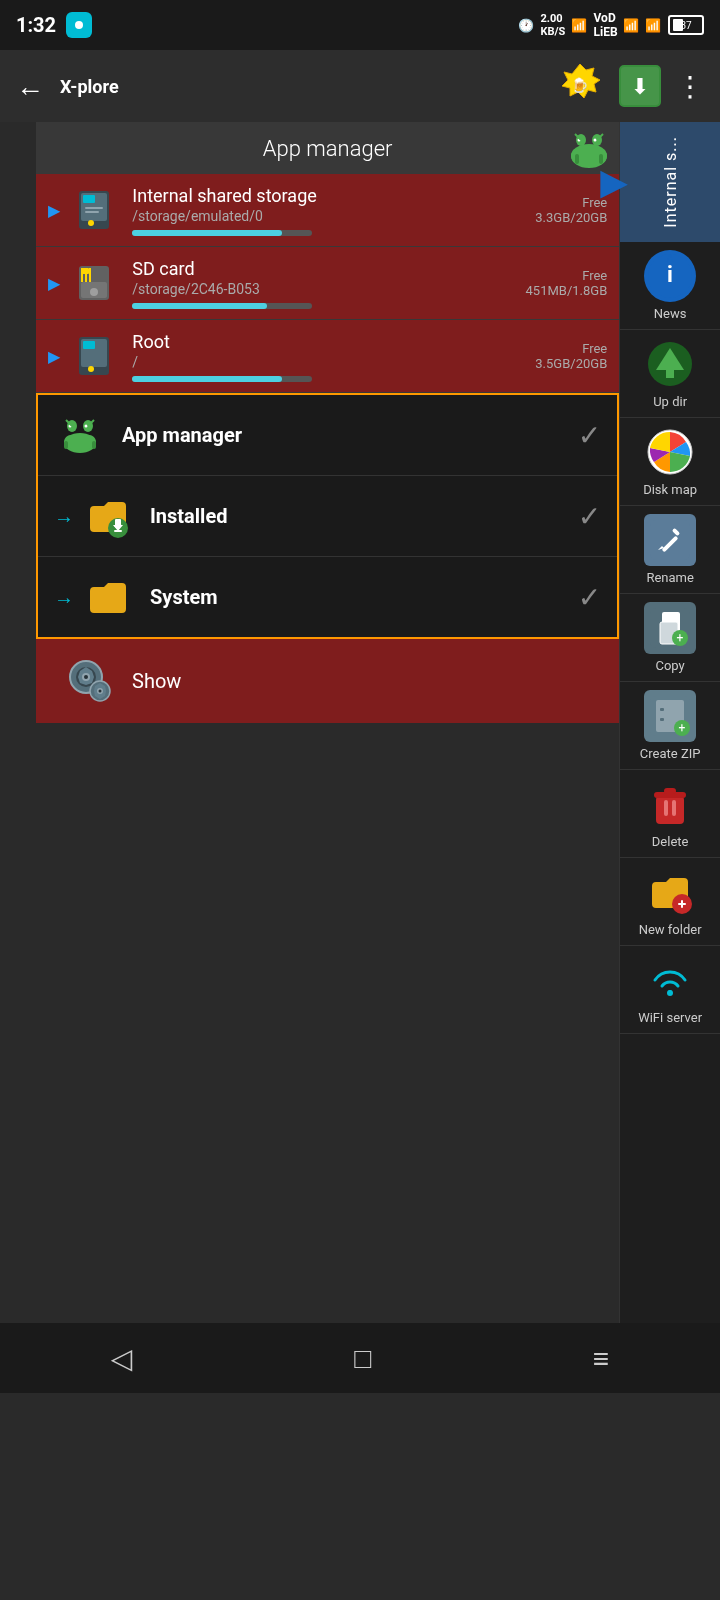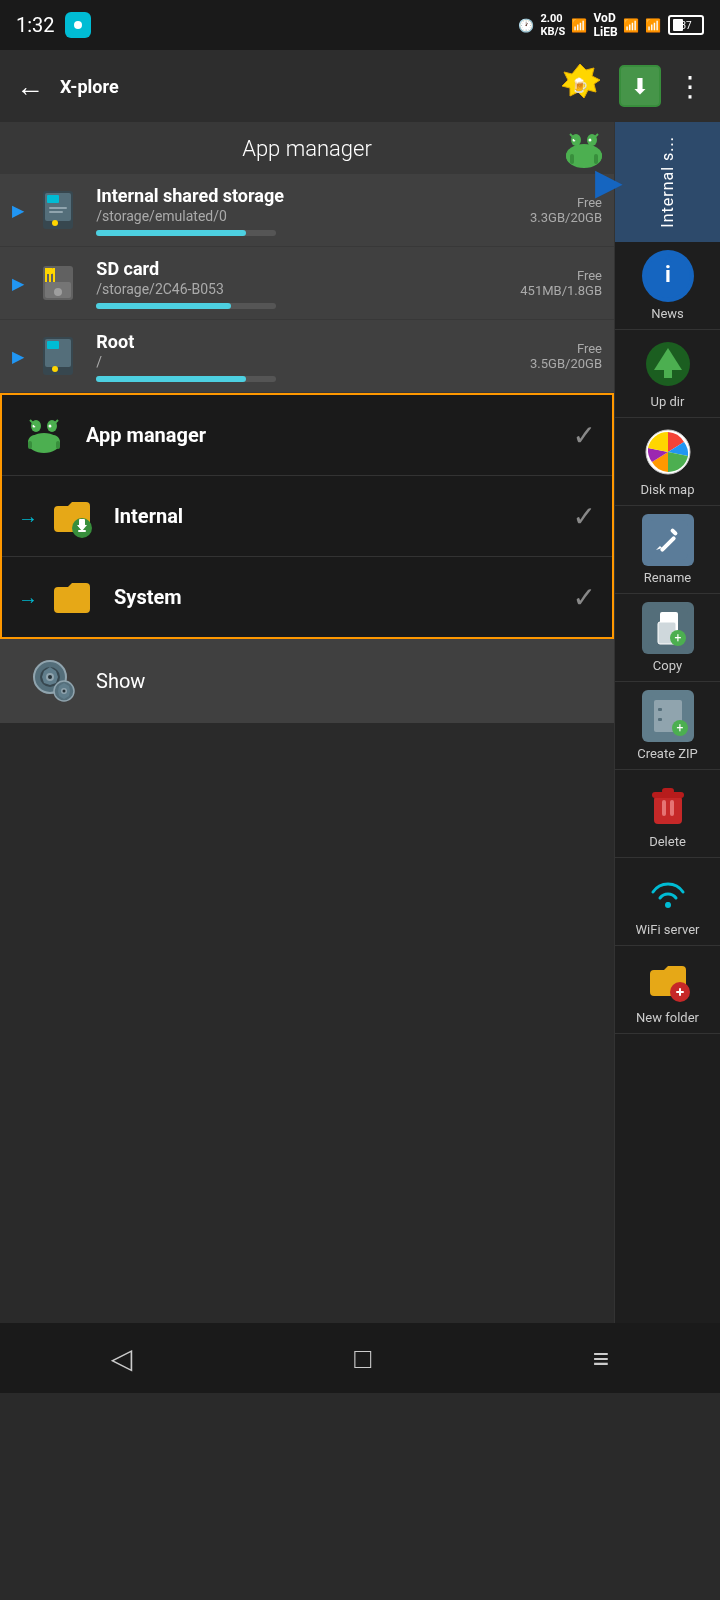--- a/index.html
+++ b/index.html
@@ -17,21 +17,21 @@
     .status-bar {
       background: #1a1a1a;
       height: 50px;
       display: flex;
       align-items: center;
       justify-content: space-between;
       padding: 0 16px;
     }
     .status-time {
       font-size: 20px;
-      font-weight: normal;
+      font-weight: bold;
       color: #fff;
     }
     .status-icons {
       display: flex;
       align-items: center;
       gap: 6px;
       font-size: 13px;
       color: #fff;
     }
     .status-icon-app {
@@ -104,21 +104,22 @@
     
     .content-area {
       display: flex;
       flex: 1;
       position: relative;
     }
 
     
     .main-panel {
       width: 614px;
-      background: #404040;
+      background: #7f1d1d;
+      margin-left: 36px;
     }
 
     
     .app-manager-header {
       background: #383838;
       height: 52px;
       display: flex;
       align-items: center;
       justify-content: center;
       position: relative;
@@ -156,21 +157,21 @@
       flex-shrink: 0;
       display: flex;
       align-items: center;
       justify-content: center;
     }
     .storage-item-info {
       flex: 1;
     }
     .storage-item-name {
       font-size: 18px;
-      font-weight: bold;
+      font-weight: normal;
       color: #fff;
     }
     .storage-item-path {
       font-size: 14px;
       color: #aaa;
       margin-top: 2px;
     }
     .storage-item-free {
       text-align: right;
       font-size: 13px;
@@ -509,21 +510,21 @@
 
             <path d="M6 18 Q6 14 10 14 L20 14 L24 10 L38 10 Q42 10 42 14 L42 36 Q42 40 38 40 L10 40 Q6 40 6 36 Z" fill="#e6a817"></path>
 
             <circle cx="34" cy="36" r="10" fill="#388e3c"></circle>
             <polygon points="34,28 34,38 30,34 38,34" fill="white" transform="rotate(0,34,36)"></polygon>
             <rect x="30" y="38" width="8" height="2" rx="1" fill="white"></rect>
             <polygon points="29,33 39,33 34,39" fill="white"></polygon>
             <rect x="31" y="27" width="6" height="8" rx="1" fill="white"></rect>
           </svg>
         </div>
-        <span class="menu-item-label">Internal</span>
+        <span class="menu-item-label">Installed</span>
         <span class="checkmark">✓</span>
       </div>
 
       <div class="menu-item">
         <span class="menu-arrow">→</span>
         <div class="menu-item-icon">
           <svg width="48" height="48" viewBox="0 0 48 48">
             <path d="M6 18 Q6 14 10 14 L20 14 L24 10 L38 10 Q42 10 42 14 L42 36 Q42 40 38 40 L10 40 Q6 40 6 36 Z" fill="#e6a817"></path>
           </svg>
         </div>
@@ -655,44 +656,44 @@
           <rect x="8" y="12" width="32" height="6" rx="3" fill="#b71c1c"></rect>
           <rect x="18" y="8" width="12" height="6" rx="3" fill="#b71c1c"></rect>
           <rect x="18" y="20" width="4" height="16" rx="2" fill="#e57373"></rect>
           <rect x="26" y="20" width="4" height="16" rx="2" fill="#e57373"></rect>
         </svg>
       </div>
       <span class="sidebar-btn-label">Delete</span>
     </div>
 
     <div class="sidebar-btn">
+      <div class="sidebar-btn-icon icon-newfolder">
+        <svg width="48" height="48" viewBox="0 0 48 48">
+
+          <path d="M6 18 Q6 14 10 14 L20 14 L24 10 L38 10 Q42 10 42 14 L42 36 Q42 40 38 40 L10 40 Q6 40 6 36 Z" fill="#e6a817"></path>
+
+          <circle cx="36" cy="36" r="10" fill="#c62828"></circle>
+          <rect x="32" y="35" width="8" height="2" rx="1" fill="white"></rect>
+          <rect x="35" y="32" width="2" height="8" rx="1" fill="white"></rect>
+        </svg>
+      </div>
+      <span class="sidebar-btn-label">New folder</span>
+    </div>
+
+    <div class="sidebar-btn">
       <div class="sidebar-btn-icon icon-wifi">
         <svg width="48" height="48" viewBox="0 0 48 48">
 
           <path d="M24 36 m-2 0 a2 2 0 0 1 4 0" fill="#00bcd4"></path>
           <path d="M24 36 m-8 -6 a10 10 0 0 1 16 0" fill="none" stroke="#00bcd4" stroke-width="3" stroke-linecap="round"></path>
           <path d="M24 36 m-15 -12 a18 18 0 0 1 30 0" fill="none" stroke="#00bcd4" stroke-width="3" stroke-linecap="round"></path>
           <circle cx="24" cy="37" r="3" fill="#00bcd4"></circle>
         </svg>
       </div>
       <span class="sidebar-btn-label">WiFi server</span>
-    </div>
-
-    <div class="sidebar-btn">
-      <div class="sidebar-btn-icon icon-newfolder">
-        <svg width="48" height="48" viewBox="0 0 48 48">
-
-          <path d="M6 18 Q6 14 10 14 L20 14 L24 10 L38 10 Q42 10 42 14 L42 36 Q42 40 38 40 L10 40 Q6 40 6 36 Z" fill="#e6a817"></path>
-
-          <circle cx="36" cy="36" r="10" fill="#c62828"></circle>
-          <rect x="32" y="35" width="8" height="2" rx="1" fill="white"></rect>
-          <rect x="35" y="32" width="2" height="8" rx="1" fill="white"></rect>
-        </svg>
-      </div>
-      <span class="sidebar-btn-label">New folder</span>
     </div>
 
   </div>
 </div>
 
 <div class="bottom-nav">
   <span class="nav-btn">◁</span>
   <span class="nav-btn">□</span>
   <span class="nav-btn">≡</span>
 </div>

